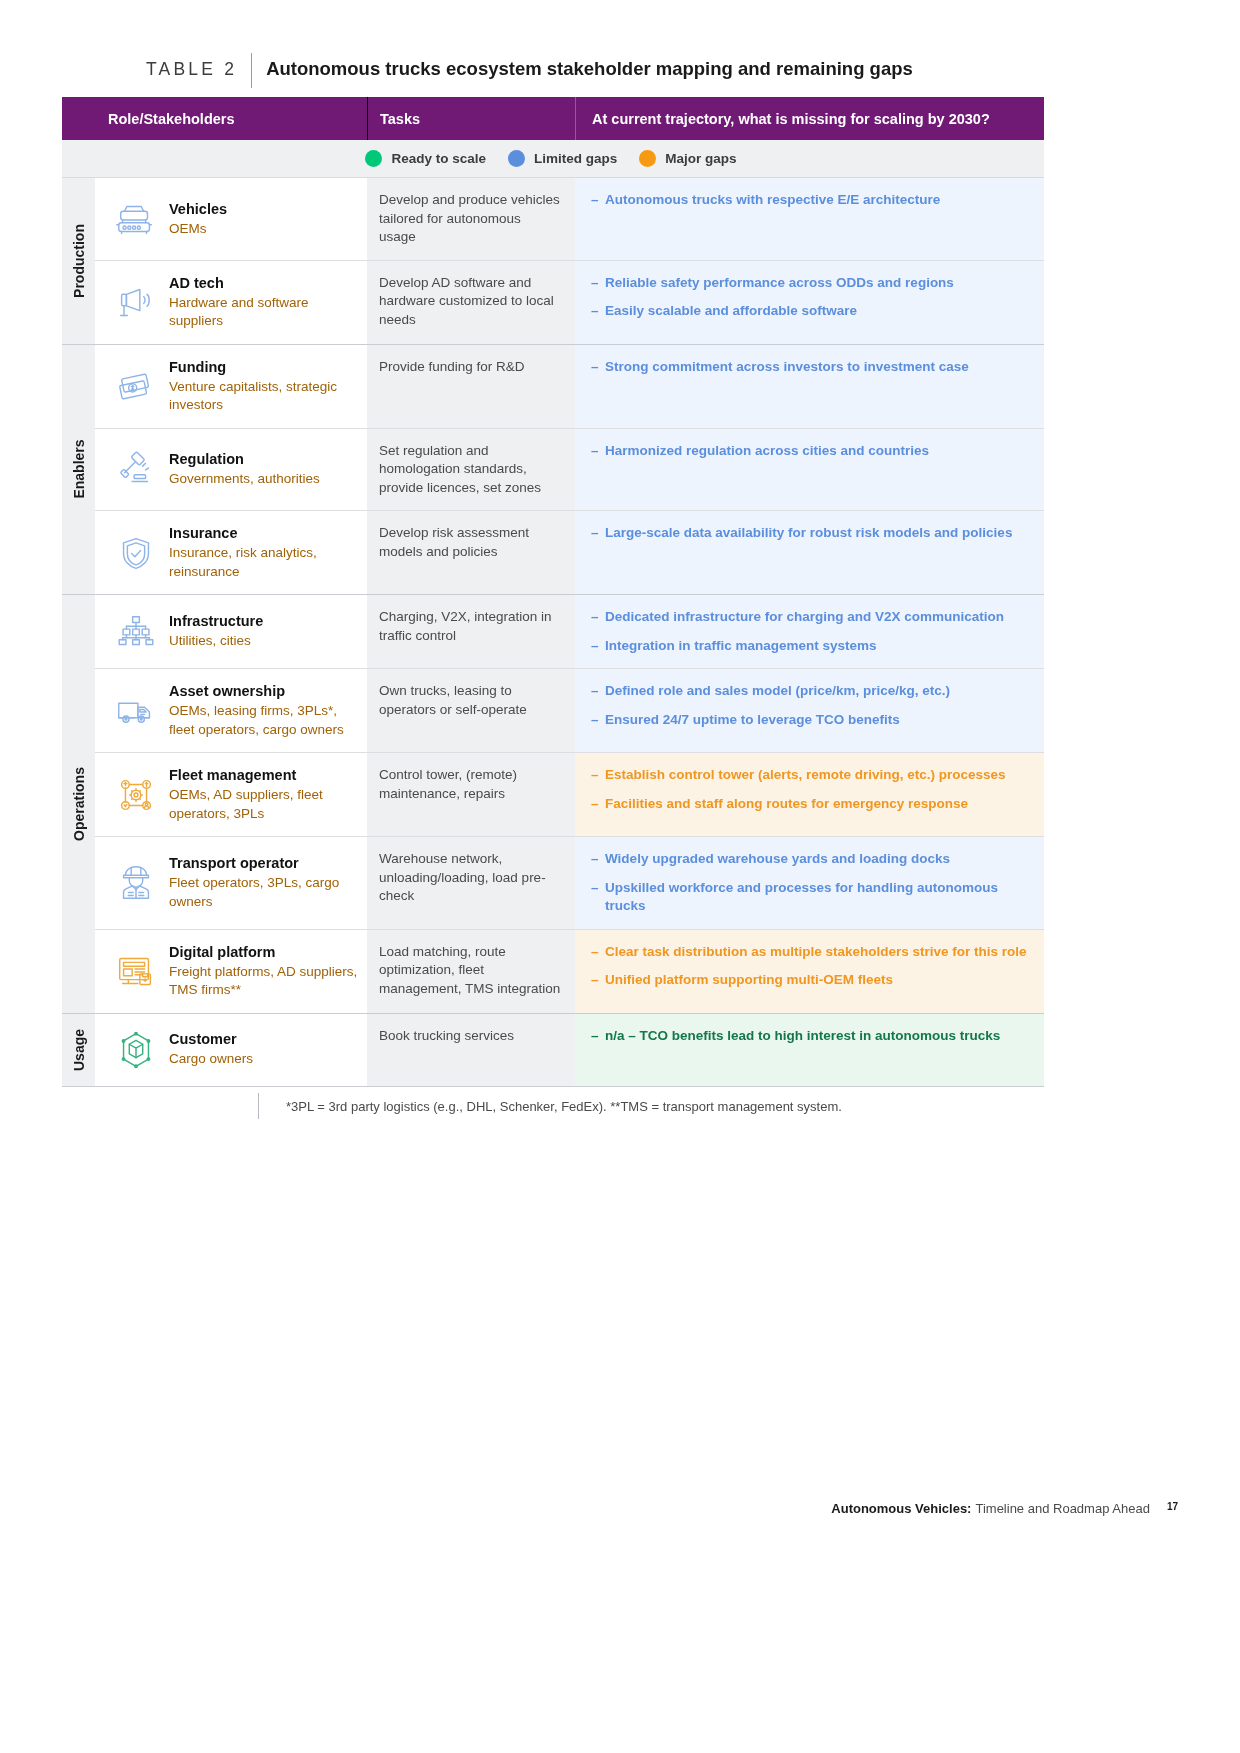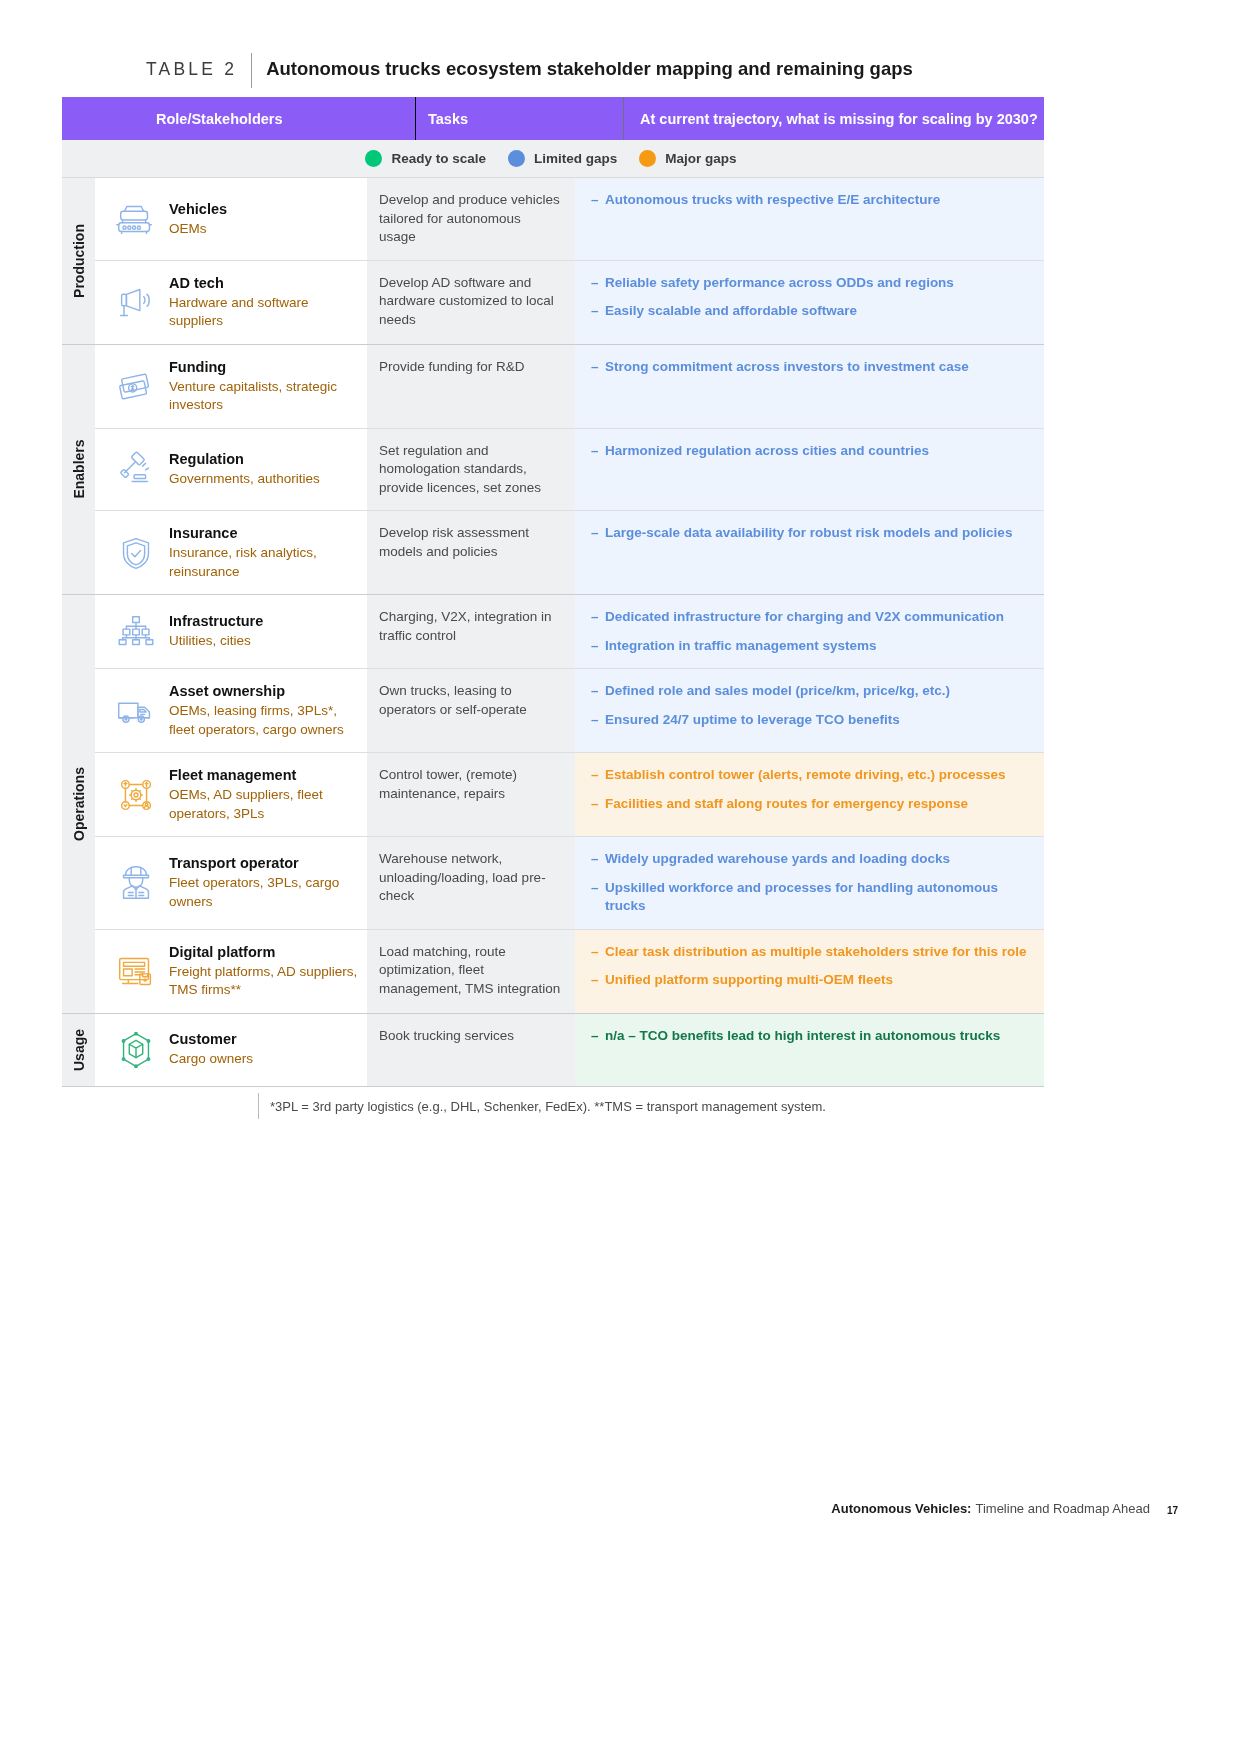--- a/index.html
+++ b/index.html
@@ -56,23 +56,22 @@
   .table {
     position: absolute;
     left: 62px;
     top: 97px;
     width: 982px;
   }
 
   
   .thead {
     display: flex;
-    background: #8b5cf6;
+    background: #701a75;
     height: 43px;
-    padding-left: 48px;
   }
   .th {
     color: #ffffff;
     font-size: 14.5px;
     font-weight: bold;
     display: flex;
     align-items: center;
     box-sizing: border-box;
   }
   .th-role   { width: 305px; padding-left: 46px; }
@@ -211,20 +210,21 @@
     background: #c9ccd1;
   }
 
   
   .footnote-wrap {
     position: absolute;
     left: 258px;
     top: 1060px;
     display: flex;
     align-items: flex-start;
+    gap: 16px;
   }
   .footnote-tick {
     width: 1px;
     height: 26px;
     background: #b8bbc0;
     margin-right: 11px;
     margin-top: -1px;
   }
   .footnote {
     font-size: 13px;
@@ -233,21 +233,21 @@
     white-space: nowrap;
     padding-top: 4px;
   }
 
   
   .page-footer {
     position: absolute;
     right: 62px;
     top: 1501px;
     display: flex;
-    align-items: flex-end;
+    align-items: flex-start;
     font-size: 13px;
     color: #3c3c3c;
     white-space: nowrap;
   }
   .pf-bold { font-weight: bold; color: #1a1a1a; }
   .pf-reg  { margin-left: 4px; color: #4a4a4a; }
   .pf-page { font-weight: bold; color: #1a1a1a; margin-left: 17px; font-size: 10px; }
 
   svg { display: block; }
 </style>

